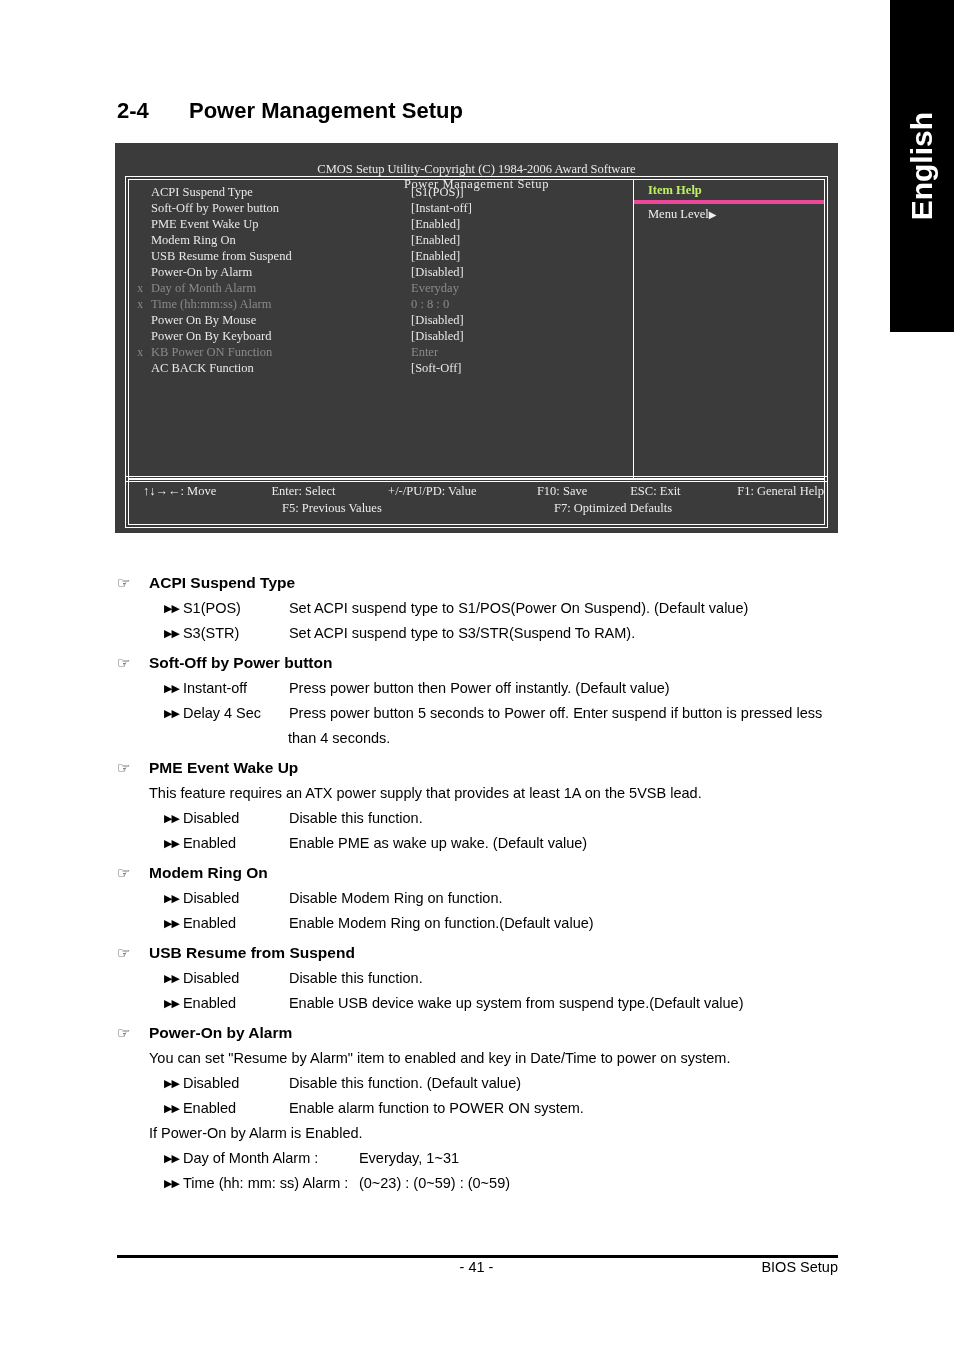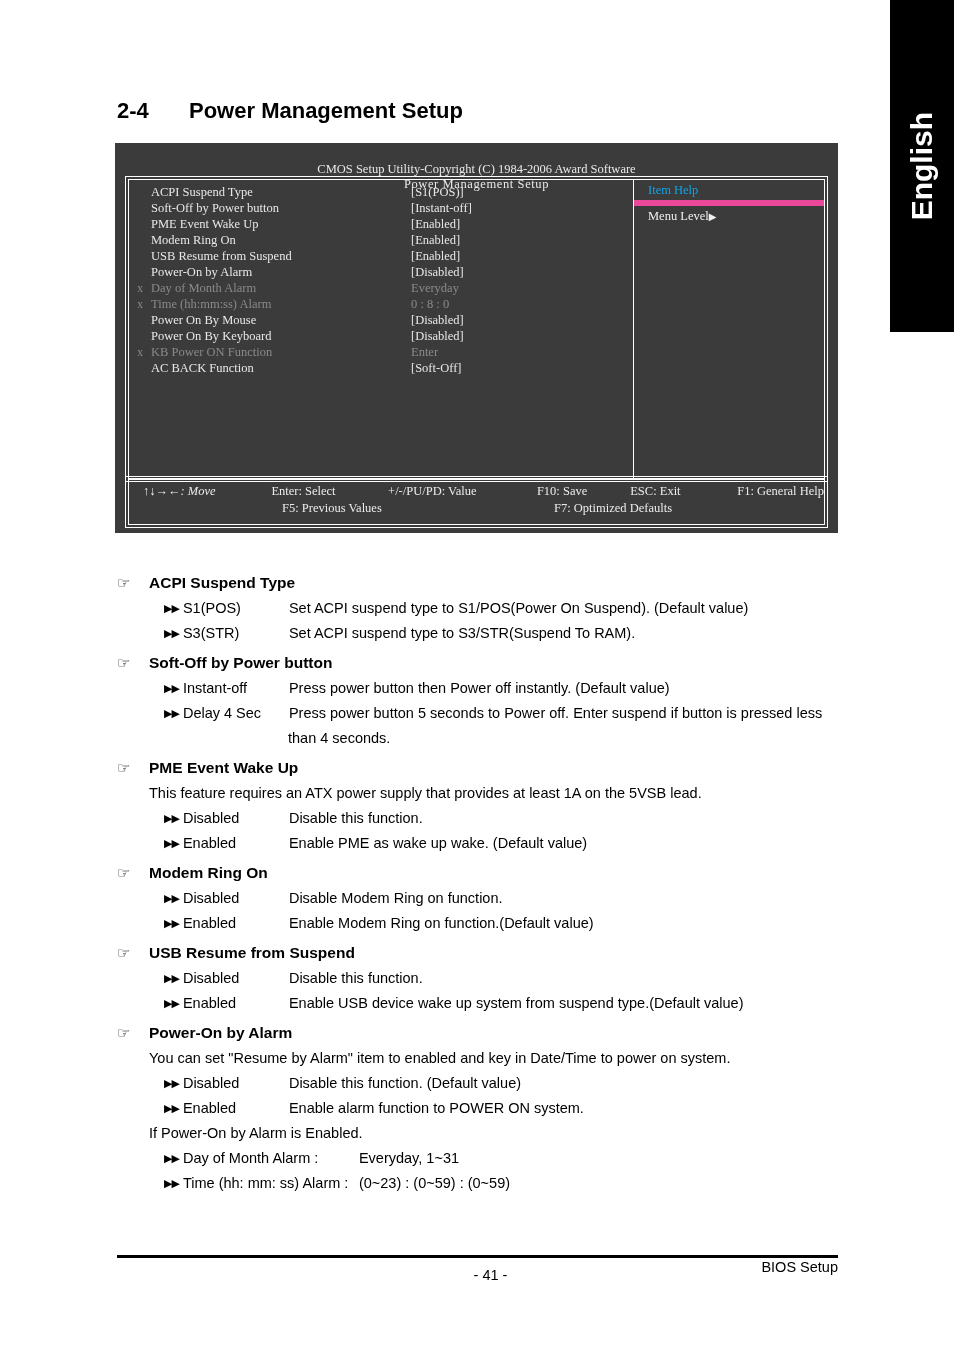--- a/index.html
+++ b/index.html
@@ -80,22 +80,23 @@
     padding:4px 0 0 0;
     position:relative;
   }
   .bios-right{
     flex:1 1 auto;
     position:relative;
     padding:0;
   }
   .help-title{
     padding:3px 0 2px 14px;
-    border-bottom:6px solid #ec4899;
-    color:#0ea5e9;
+    border-bottom:4px solid #ec4899;
+    color:#bef264;
+    font-weight:bold;
   }
   .help-line{
     padding:3px 0 0 14px;
     color:#f0f0f0;
     white-space:nowrap;
   }
   .tri{ font-size:10px; }
 
   .opt-row{
     display:flex;
@@ -118,21 +119,21 @@
     height:46px;
     border:1px solid #ffffff;
     outline:1px solid #ffffff;
     outline-offset:2px;
     padding-top:3px;
     font-size:12.5px;
     color:#ececec;
   }
   .foot-row{ display:flex; line-height:17px; }
   .fk{ white-space:nowrap; }
-  .fr1 .fk:nth-child(1){ margin-left:14px; width:132px;font-style:italic; }
+  .fr1 .fk:nth-child(1){ margin-left:14px; width:132px; }
   .fr1 .fk:nth-child(2){ width:120px; }
   .fr1 .fk:nth-child(3){ width:153px; }
   .fr1 .fk:nth-child(4){ width:96px; }
   .fr1 .fk:nth-child(5){ width:110px; }
   .fr2 .fk:nth-child(1){ margin-left:153px; width:272px; }
   .fr2 .fk:nth-child(2){ }
 
   
   .body-area{
     position:absolute;
@@ -176,24 +177,23 @@
   .opt-desc{ flex:1 1 auto; }
 
   
   .foot-rule{
     position:absolute;
     left:117px; top:1255px; width:721px; height:3px;
     background:#000000;
   }
   .foot-page{
     position:absolute;
-    left:130px; top:1259px; width:721px;
+    left:116px; top:1259px; width:721px;
     text-align:center;
     font-size:14.5px;
-    margin-top:8px;
   }
   .foot-right{
     position:absolute;
     left:117px; top:1259px; width:721px;
     text-align:right;
     font-size:14.5px;
   }
 </style>
 </head>
 <body>

